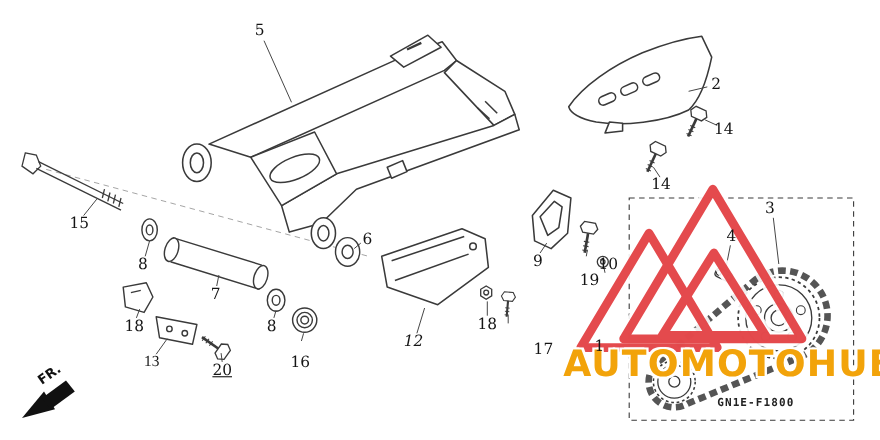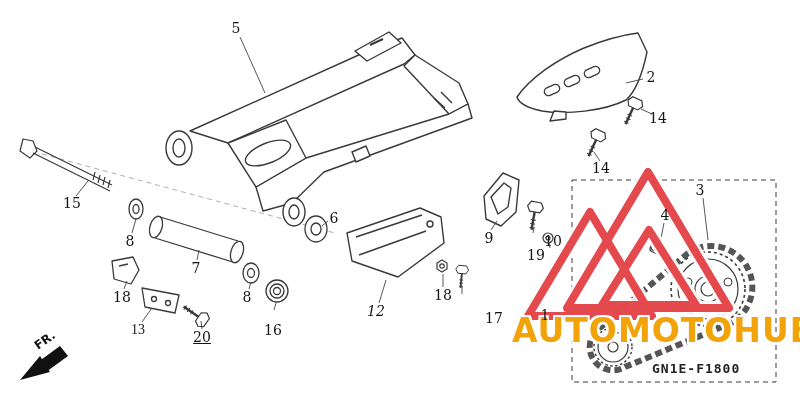--- a/index.html
+++ b/index.html
@@ -13,21 +13,21 @@
     background:transparent; line-height:1;
   }
   .watermark-text {
     position:absolute; left:512px; top:311px; z-index:5;
     font-family:"DejaVu Sans", sans-serif; font-weight:800; font-size:33px;
     letter-spacing:1px; color:#F2A30A;
     text-shadow: 2px 2px 0 #fff, -2px -2px 0 #fff, 2px -2px 0 #fff, -2px 2px 0 #fff, 0 0 3px #fff;
   }
   .diagram-code {
     position:absolute; left:652px; top:361px; z-index:4;
-    font-family:"DejaVu Sans Mono", monospace; font-size:13px; font-weight:bold;
+    font-family:"DejaVu Sans Mono", monospace; font-size:10px; font-weight:bold;
     letter-spacing:1px; color:#222;
   }
 </style>
 </head>
 <body>
 
 <div class="stage">
 
   <svg class="art" width="800" height="400" viewBox="0 0 800 400">
 

